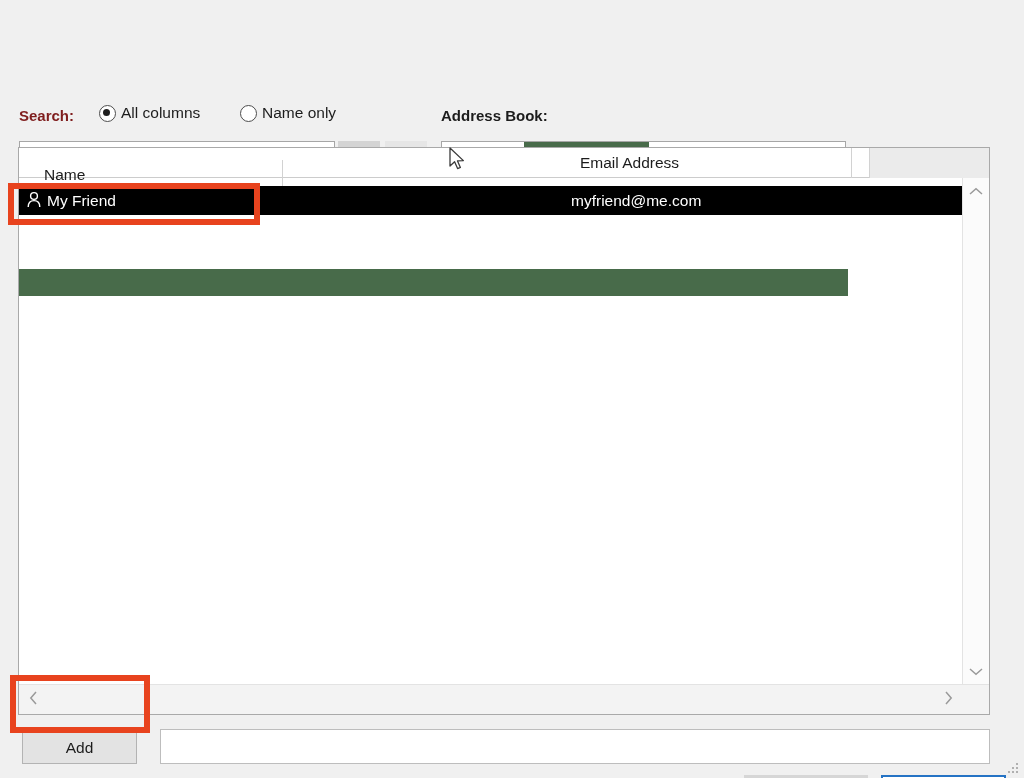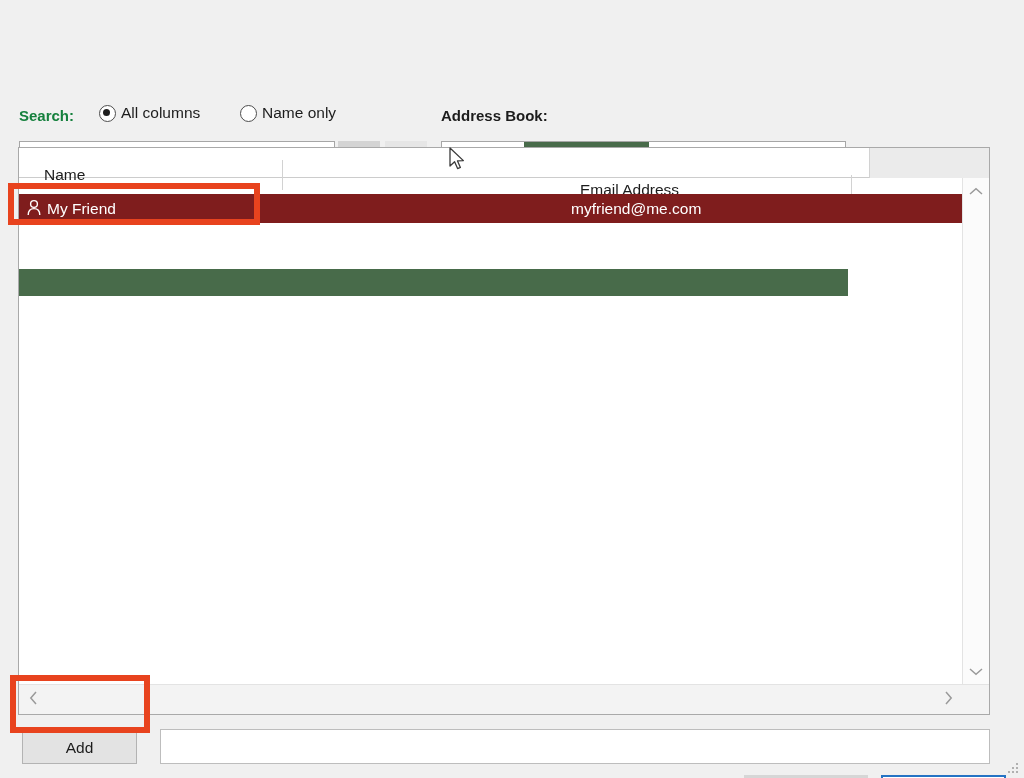--- a/index.html
+++ b/index.html
@@ -66,21 +66,21 @@
     background: #f0f0f0;
   }
 
   
   .search-label {
     position: absolute;
     left: 19px;
     top: 63px;
     font-size: 15px;
     font-weight: bold;
-    color: #15803d;
+    color: #7f1d1d;
     white-space: nowrap;
   }
   .radio-group { position: absolute; }
   .radio-item {
     position: absolute;
     display: flex;
     align-items: center;
     white-space: nowrap;
     cursor: default;
   }
@@ -479,28 +479,28 @@
       </span>
     </div>
     <div class="redact redact-combo" style="background: rgb(72, 107, 74);"></div>
 
     <div class="advanced-find" style="color: rgb(61, 127, 181);">Advanced Find</div>
 
     <div class="listview">
 
       <div class="col-header">
         <div class="col-cell" style="left:16px; width:248px;margin-top:12px;">Name</div>
-        <div class="col-cell" style="left:552px; width:281px;margin-top:27px;">Email Address</div>
+        <div class="col-cell" style="left:552px; width:281px;">Email Address</div>
         <div class="col-cell" style="left:833px; width:18px;"></div>
         <div class="col-cell filler" style="left:851px; width:119px;"></div>
       </div>
 
       <div class="rows">
 
-        <div class="row selected" style="top: 16px; background: #7f1d1d;">
+        <div class="row selected" style="top: 8px; background: #000000;">
           <span class="person-icon">
             <svg width="16" height="18" viewBox="0 0 16 18">
               <circle cx="8" cy="5" r="3.4" stroke="#ffffff" stroke-width="1.4" fill="none"></circle>
               <path d="M2.2 16 C2.2 11.4 5 9.6 8 9.6 C11 9.6 13.8 11.4 13.8 16" stroke="#ffffff" stroke-width="1.4" fill="none"></path>
             </svg>
           </span>
           <span class="cell cell-name" style="left:0px; width:278px;">My Friend</span>
           <span class="cell" style="left:552px; width:281px;">myfriend@me.com</span>
         </div>
 

